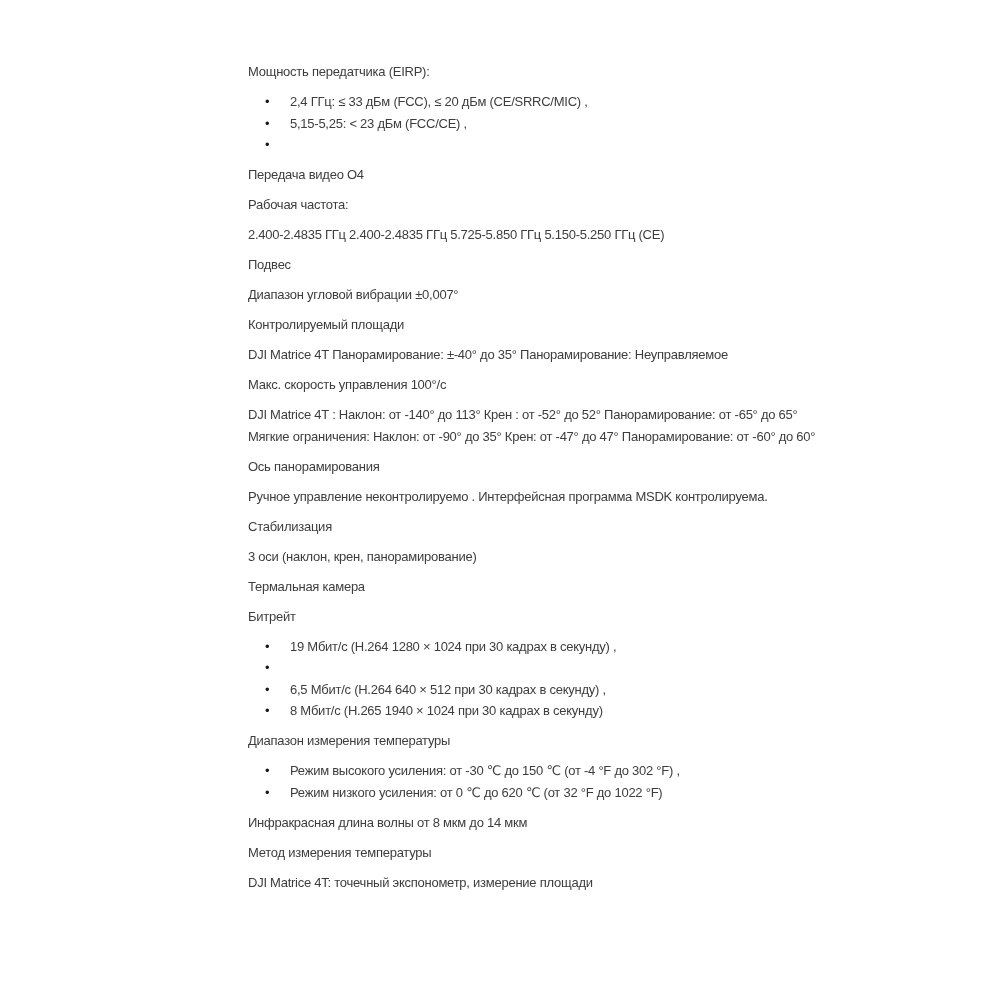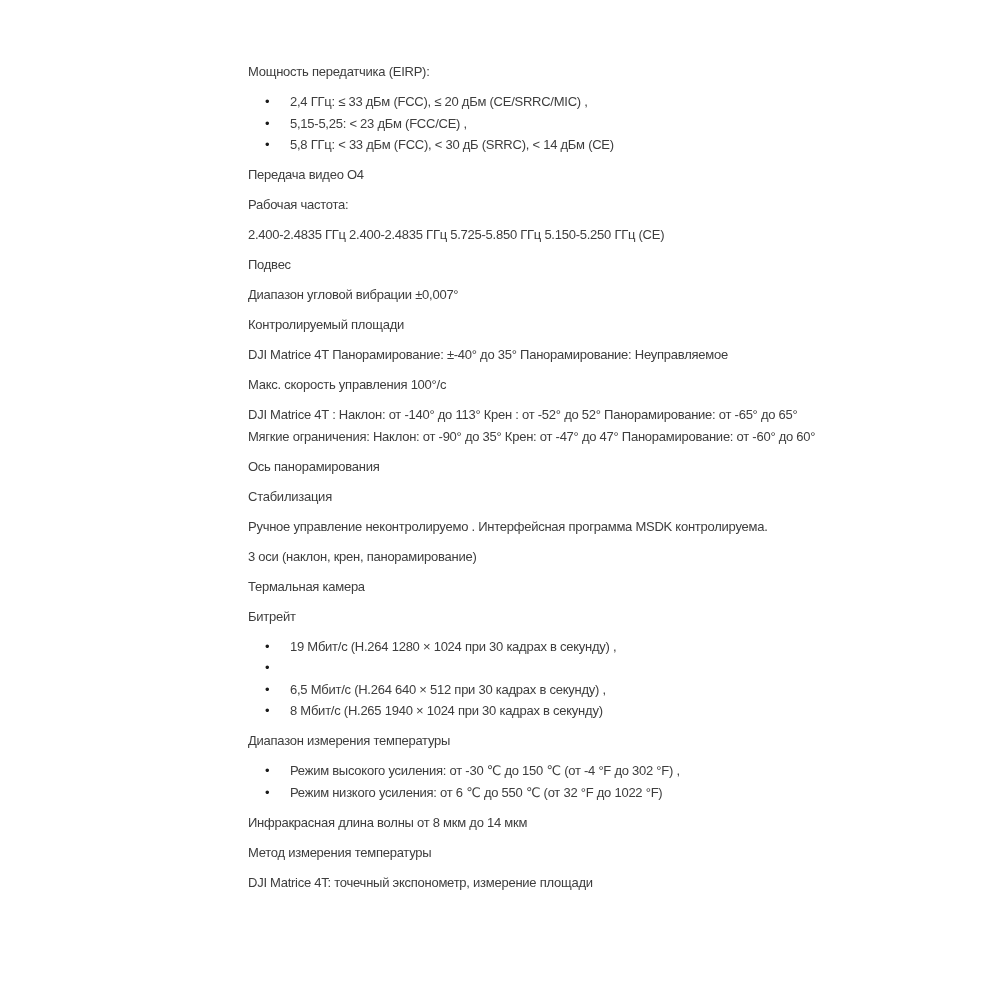--- a/index.html
+++ b/index.html
@@ -55,21 +55,21 @@
 <body>
 
 <div class="page">
   <div class="content" id="doc-content">
       <div class="block">
         <div class="line">Мощность передатчика (EIRP):</div>
       </div>
       <div class="block">
         <div class="li"><span class="bullet">•</span><span>2,4 ГГц: ≤ 33 дБм (FCC), ≤ 20 дБм (CE/SRRC/MIC) ,</span></div>
         <div class="li"><span class="bullet">•</span><span>5,15-5,25: &lt; 23 дБм (FCC/CE) ,</span></div>
-        <div class="li"><span class="bullet">•</span><span>5,8 ГГц: &lt; 33 дБм (FCC), &lt; 30 дБ (SRRC), &lt; 14 дБм (CE)</span></div>
+        <div class="li"><span class="bullet">•</span></div>
       </div>
       <div class="block">
         <div class="line">Передача видео O4</div>
       </div>
       <div class="block">
         <div class="line">Рабочая частота:</div>
       </div>
       <div class="block">
         <div class="line">2.400-2.4835 ГГц 2.400-2.4835 ГГц 5.725-5.850 ГГц 5.150-5.250 ГГц (CE)</div>
       </div>
@@ -89,24 +89,24 @@
         <div class="line">Макс. скорость управления 100°/с</div>
       </div>
       <div class="block">
         <div class="line">DJI Matrice 4T : Наклон: от -140° до 113° Крен : от -52° до 52° Панорамирование: от -65° до 65°</div>
         <div class="line">Мягкие ограничения: Наклон: от -90° до 35° Крен: от -47° до 47° Панорамирование: от -60° до 60°</div>
       </div>
       <div class="block">
         <div class="line">Ось панорамирования</div>
       </div>
       <div class="block">
-        <div class="line">Стабилизация</div>
+        <div class="line">Ручное управление неконтролируемо . Интерфейсная программа MSDK контролируема.</div>
       </div>
       <div class="block">
-        <div class="line">Ручное управление неконтролируемо . Интерфейсная программа MSDK контролируема.</div>
+        <div class="line">Стабилизация</div>
       </div>
       <div class="block">
         <div class="line">3 оси (наклон, крен, панорамирование)</div>
       </div>
       <div class="block">
         <div class="line">Термальная камера</div>
       </div>
       <div class="block">
         <div class="line">Битрейт</div>
       </div>
@@ -114,21 +114,21 @@
         <div class="li"><span class="bullet">•</span><span>19 Мбит/с (H.264 1280 × 1024 при 30 кадрах в секунду) ,</span></div>
         <div class="li"><span class="bullet">•</span></div>
         <div class="li"><span class="bullet">•</span><span>6,5 Мбит/с (H.264 640 × 512 при 30 кадрах в секунду) ,</span></div>
         <div class="li"><span class="bullet">•</span><span>8 Мбит/с (H.265 1940 × 1024 при 30 кадрах в секунду)</span></div>
       </div>
       <div class="block">
         <div class="line">Диапазон измерения температуры</div>
       </div>
       <div class="block">
         <div class="li"><span class="bullet">•</span><span>Режим высокого усиления: от -30 ℃ до 150 ℃ (от -4 °F до 302 °F) ,</span></div>
-        <div class="li"><span class="bullet">•</span><span>Режим низкого усиления: от 6 ℃ до 550 ℃ (от 32 °F до 1022 °F)</span></div>
+        <div class="li"><span class="bullet">•</span><span>Режим низкого усиления: от 0 ℃ до 620 ℃ (от 32 °F до 1022 °F)</span></div>
       </div>
       <div class="block">
         <div class="line">Инфракрасная длина волны от 8 мкм до 14 мкм</div>
       </div>
       <div class="block">
         <div class="line">Метод измерения температуры</div>
       </div>
       <div class="block">
         <div class="line">DJI Matrice 4T: точечный экспонометр, измерение площади</div>
       </div>

